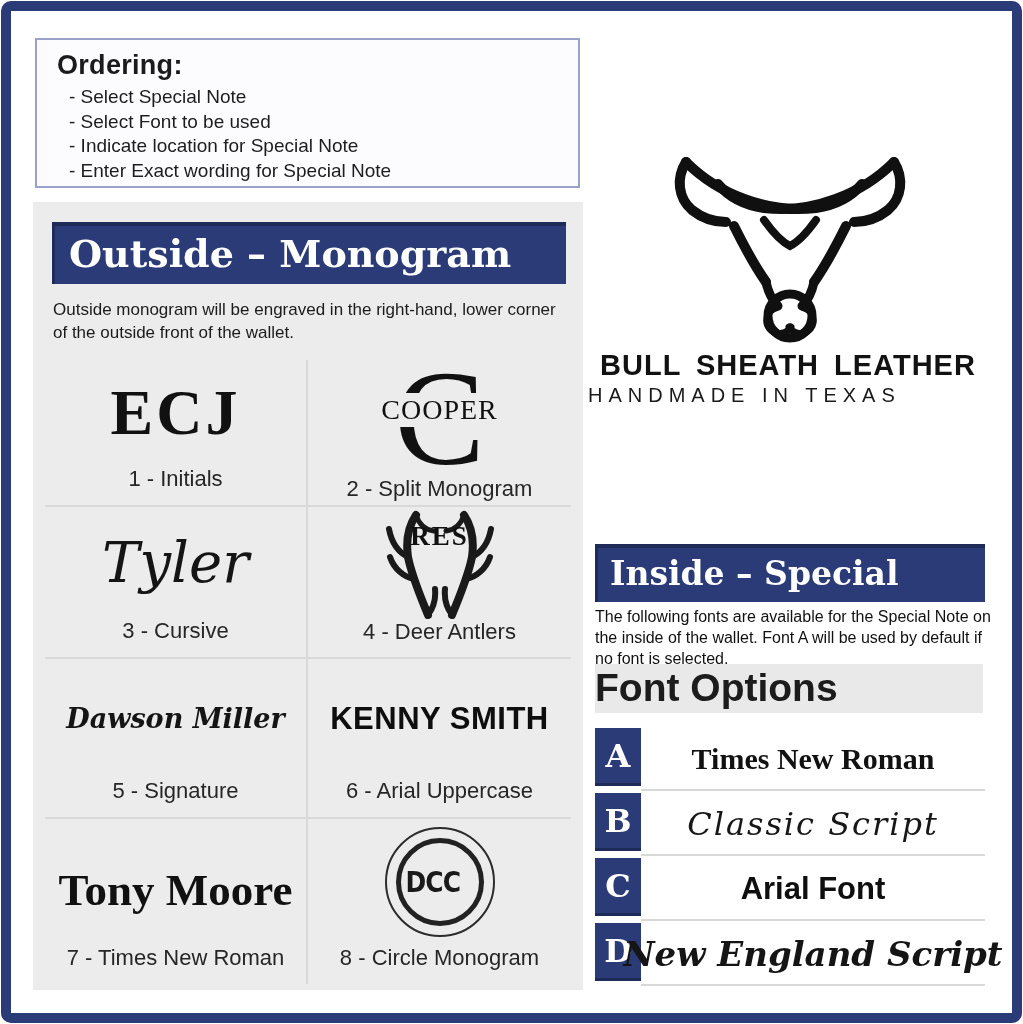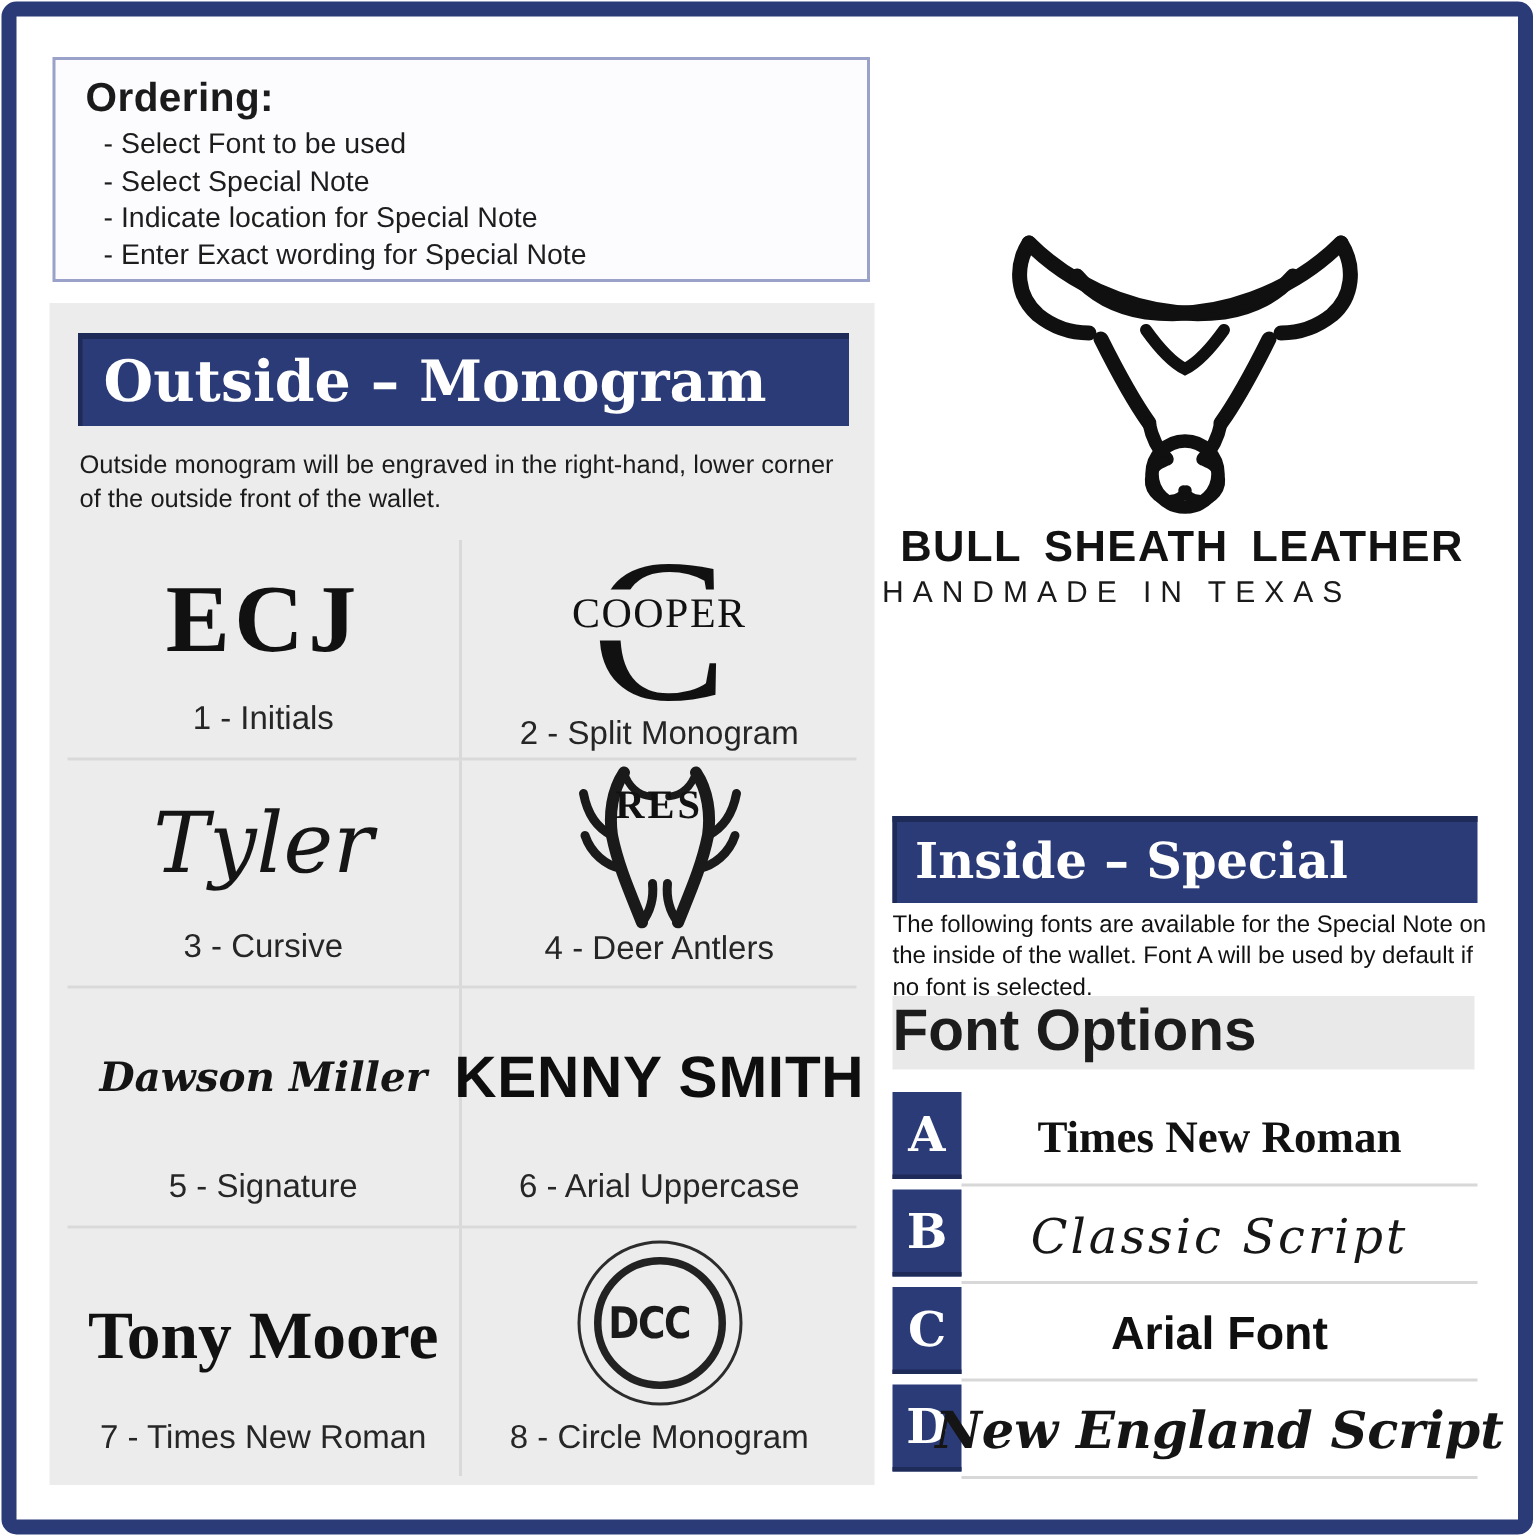--- a/index.html
+++ b/index.html
@@ -52,35 +52,35 @@
     position:relative;display:flex;flex-direction:column;align-items:center;
     box-sizing:border-box;
   }
   .cell.bR{border-right:2px solid #d9d9d9;}
   .cell.bB{border-bottom:2px solid #d9d9d9;}
   .sample-zone{flex:1;display:flex;align-items:center;justify-content:center;width:100%;}
   .caption{font-size:22px;color:#262626;margin-bottom:13px;}
 
   
   .s-initials{font-family:"Liberation Serif",serif;font-weight:bold;font-size:64px;letter-spacing:3px;color:#111;}
-  .s-split{position:relative;width:230px;height:116px;display:flex;align-items:flex-end;justify-content:center;}
+  .s-split{position:relative;width:230px;height:116px;display:flex;align-items:center;justify-content:center;}
   .s-split .big-c{font-family:"Liberation Serif",serif;font-size:136px;line-height:110px;color:#111;}
   .s-split .overlay{
     position:absolute;top:33px;left:50%;transform:translateX(-50%);
     background:#ececec;padding:1px 7px;
     font-family:"Liberation Serif",serif;font-size:28px;letter-spacing:1px;color:#111;white-space:nowrap;
   }
   .s-cursive{font-family:"DejaVu Serif",serif;font-style:italic;font-size:56px;color:#151515;}
   .s-antlers{position:relative;width:156px;height:112px;}
   .s-antlers .res{
     position:absolute;left:50%;top:14px;transform:translateX(-50%);
     font-family:"Liberation Serif",serif;font-weight:bold;font-size:27px;letter-spacing:2px;color:#111;
   }
   .s-signature{font-family:"DejaVu Serif",serif;font-style:italic;font-weight:bold;font-size:27px;color:#151515;white-space:nowrap;}
-  .s-arial{font-family:"Liberation Sans",sans-serif;font-weight:bold;font-size:39px;letter-spacing:.5px;color:#0e0e0e;white-space:nowrap;}
+  .s-arial{font-family:"Liberation Sans",sans-serif;font-weight:bold;font-size:31px;letter-spacing:.5px;color:#0e0e0e;white-space:nowrap;}
   .s-times{font-family:"Liberation Serif",serif;font-weight:bold;font-size:45px;color:#111;white-space:nowrap;margin-top:15px;}
   .s-circle-outer{
     width:106px;height:106px;border:2px solid #2c2c2c;border-radius:50%;
     display:flex;align-items:center;justify-content:center;
   }
   .s-circle-inner{
     width:88px;height:88px;border:5px solid #222;border-radius:50%;box-sizing:border-box;
     display:flex;align-items:center;justify-content:flex-start;
   }
   .s-circle-inner span{
@@ -127,22 +127,22 @@
   .fs-arial{font-family:"Liberation Sans",sans-serif;font-weight:bold;font-size:31px;color:#0f0f0f;}
   .fs-newengland{font-family:"DejaVu Serif",serif;font-style:italic;font-weight:bold;font-size:34px;color:#151515;}
 </style>
 </head>
 <body>
 
 <div class="frame"></div>
 
 <div class="ordering-box">
   <h2>Ordering:</h2>
+  <div class="item">- Select Special Note</div>
   <div class="item">- Select Font to be used</div>
-  <div class="item">- Select Special Note</div>
   <div class="item">- Indicate location for Special Note</div>
   <div class="item">- Enter Exact wording for Special Note</div>
 </div>
 
 <div class="left-panel">
   <div class="banner banner-outside">Outside – Monogram</div>
   <div class="panel-desc">Outside monogram will be engraved in the right-hand, lower corner of the outside front of the wallet.</div>
 
   <div class="mono-grid">
 

